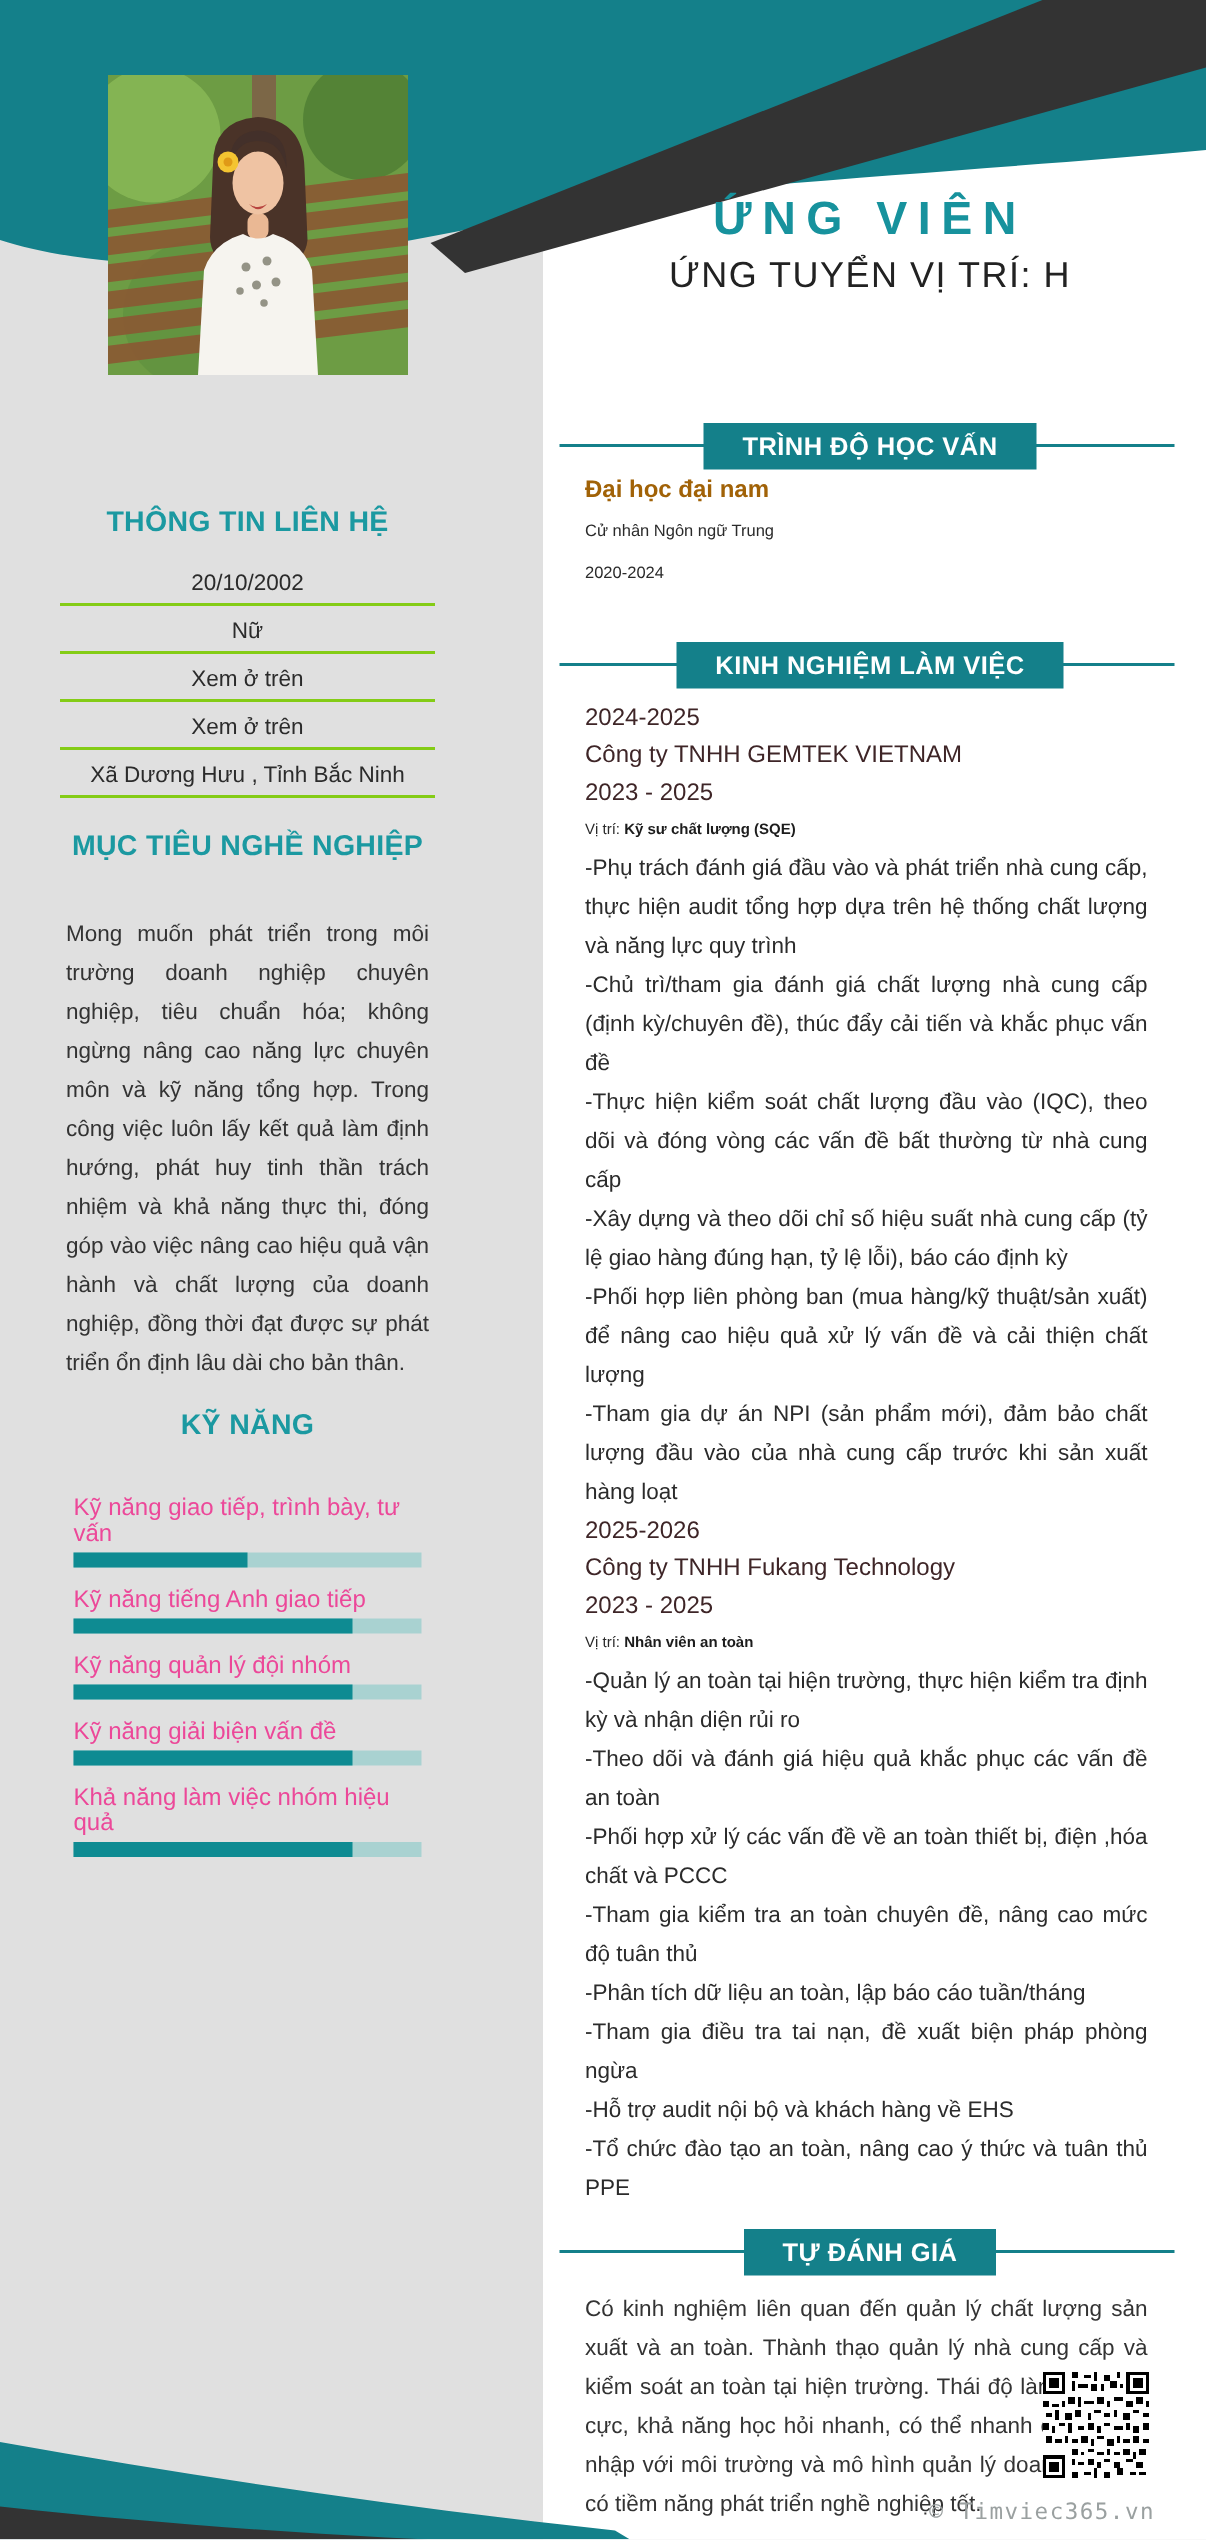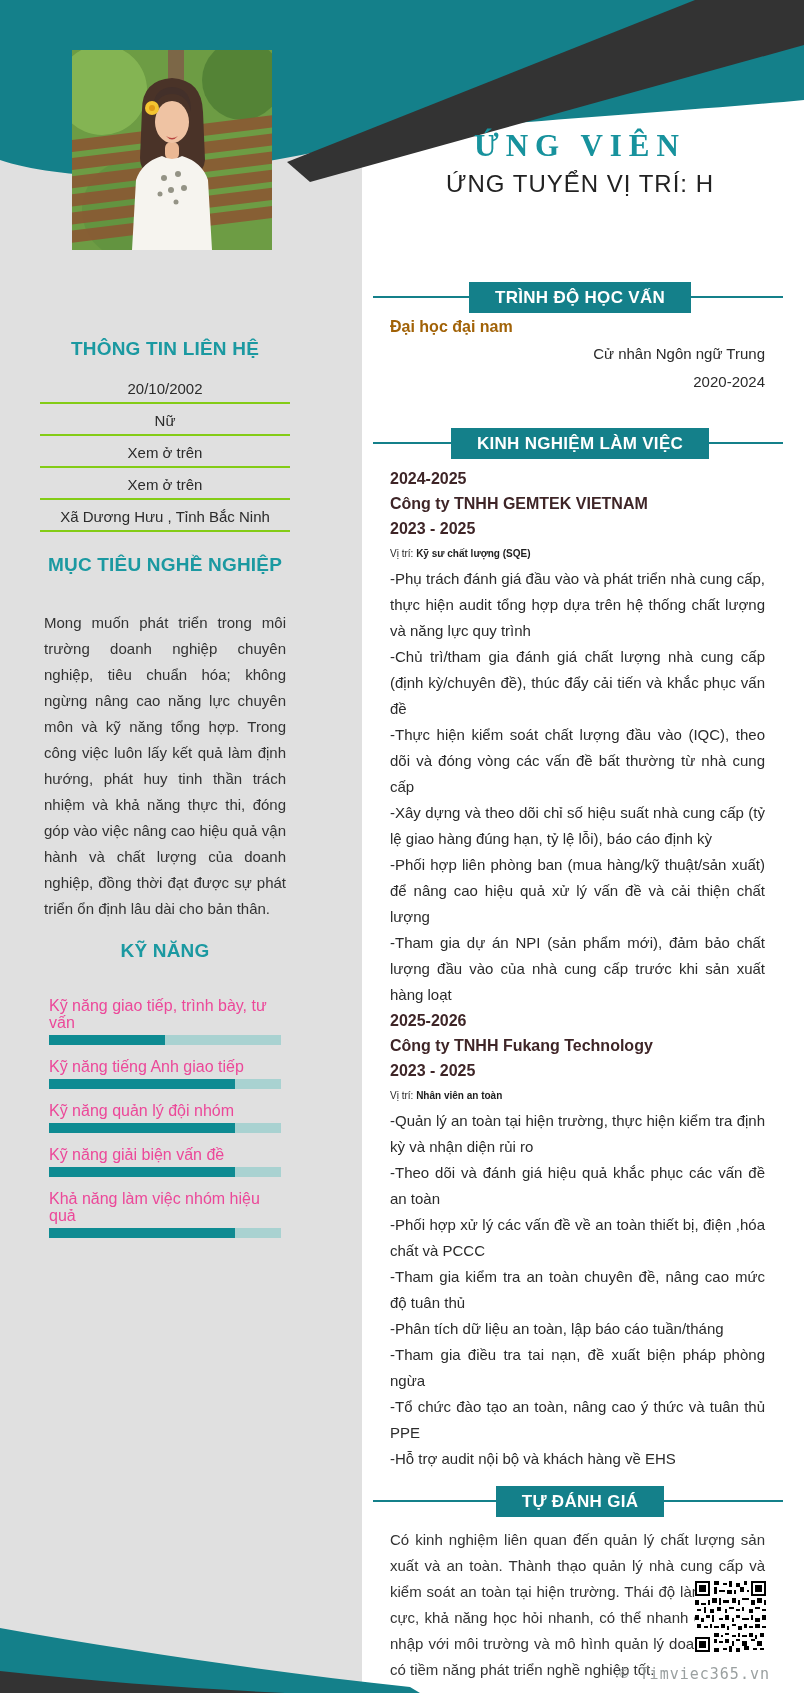--- a/index.html
+++ b/index.html
@@ -21,34 +21,34 @@
   .objective-heading { margin-top:22px; }
   .objective-text { margin:34px auto 0; width:242px; font-size:15px; line-height:26px; text-align:justify; color:#333; }
   .skills-heading { margin-top:18px; }
   .skills-list { margin:35px auto 0; width:232px; }
   .skill-item { margin-bottom:13px; }
   .skill-label { font-size:16px; color:#ec4899; line-height:17px; margin-bottom:4px; }
   .skill-bar { width:100%; height:10px; background:#a9d2d1; }
   .skill-fill { height:100%; background:#0e8b92; }
   
   .main { position:absolute; left:377px; top:0; width:406px; }
-  .cv-title { margin-top:128px; text-align:center; color:#17929d; font-size:31px; font-weight:bold; letter-spacing:7px; line-height:36px;font-family:Liberation Serif, serif; }
+  .cv-title { margin-top:128px; text-align:center; color:#17929d; font-size:31px; font-weight:bold; letter-spacing:7px; line-height:36px; }
   .cv-subtitle { margin-top:5px; text-align:center; color:#222; font-size:24px; letter-spacing:1px; line-height:30px; }
   .section-header { position:relative; height:14px; }
   .section-header .line { position:absolute; left:-4px; right:0; top:14px; height:2px; background:#14808a; }
   .section-header .box { position:relative; margin:0 auto; width:max-content; padding:4px 26px; background:#14808a; color:#fff; font-weight:bold; font-size:17px; line-height:23px; letter-spacing:.3px; }
   .sh-edu { margin-top:83px; }
   .sh-exp { margin-top:32px; }
   .sh-self { margin-top:14px; }
   .content-block { margin:0 18px 0 13px; }
   .edu-block { margin-top:18px; }
   .edu-school { color:#a16207; font-weight:bold; font-size:16px; line-height:26px; }
-  .edu-line { font-size:15px; line-height:28px;text-align:right; }
+  .edu-line { font-size:11px; line-height:28px; }
   .exp-block { margin-top:24px; }
-  .mline { color:#3e2527; font-weight:bold; font-size:16px; line-height:25px; }
+  .mline { color:#3e2527; font-weight:normal; font-size:16px; line-height:25px; }
   .pos { font-size:10px; line-height:25px; color:#2b2b2b; }
   .pos b { color:#1c1c1c; }
   .bullet { font-size:15px; line-height:26px; text-align:justify; color:#2b2b2b; }
   .self-text { margin-top:27px; font-size:15px; line-height:26px; text-align:justify; color:#333; }
   
   .qr { position:absolute; left:695px; top:1581px; width:71px; height:71px; }
   .qr svg { display:block; width:100%; height:100%; }
   .credit { position:absolute; right:34px; top:1665px; font-family:"DejaVu Sans Mono", monospace; font-size:15px; color:#9aa0a0; letter-spacing:1px; }
   .bottom-wave { position:absolute; left:0; bottom:0; width:420px; height:70px; }
 </style>
@@ -180,22 +180,22 @@
       <p class="mline">2025-2026</p>
       <p class="mline">Công ty TNHH Fukang Technology</p>
       <p class="mline">2023 - 2025</p>
       <p class="pos"><span>Vị trí: </span><b>Nhân viên an toàn</b></p>
       <p class="bullet">-Quản lý an toàn tại hiện trường, thực hiện kiểm tra định kỳ và nhận diện rủi ro</p>
       <p class="bullet">-Theo dõi và đánh giá hiệu quả khắc phục các vấn đề an toàn</p>
       <p class="bullet">-Phối hợp xử lý các vấn đề về an toàn thiết bị, điện ,hóa chất và PCCC</p>
       <p class="bullet">-Tham gia kiểm tra an toàn chuyên đề, nâng cao mức độ tuân thủ</p>
       <p class="bullet">-Phân tích dữ liệu an toàn, lập báo cáo tuần/tháng</p>
       <p class="bullet">-Tham gia điều tra tai nạn, đề xuất biện pháp phòng ngừa</p>
+      <p class="bullet">-Hỗ trợ audit nội bộ và khách hàng về EHS</p>
       <p class="bullet">-Tổ chức đào tạo an toàn, nâng cao ý thức và tuân thủ PPE</p>
-      <p class="bullet">-Hỗ trợ audit nội bộ và khách hàng về EHS</p>
     </div>
 
     <div class="section-header sh-self">
       <div class="line"></div>
       <div class="box">TỰ ĐÁNH GIÁ</div>
     </div>
     <div class="content-block">
       <p class="self-text">Có kinh nghiệm liên quan đến quản lý chất lượng sản xuất và an toàn. Thành thạo quản lý nhà cung cấp và kiểm soát an toàn tại hiện trường. Thái độ làm việc tích cực, khả năng học hỏi nhanh, có thể nhanh chóng hòa nhập với môi trường và mô hình quản lý doanh nghiệp, có tiềm năng phát triển nghề nghiệp tốt.</p>
     </div>
   </div>

